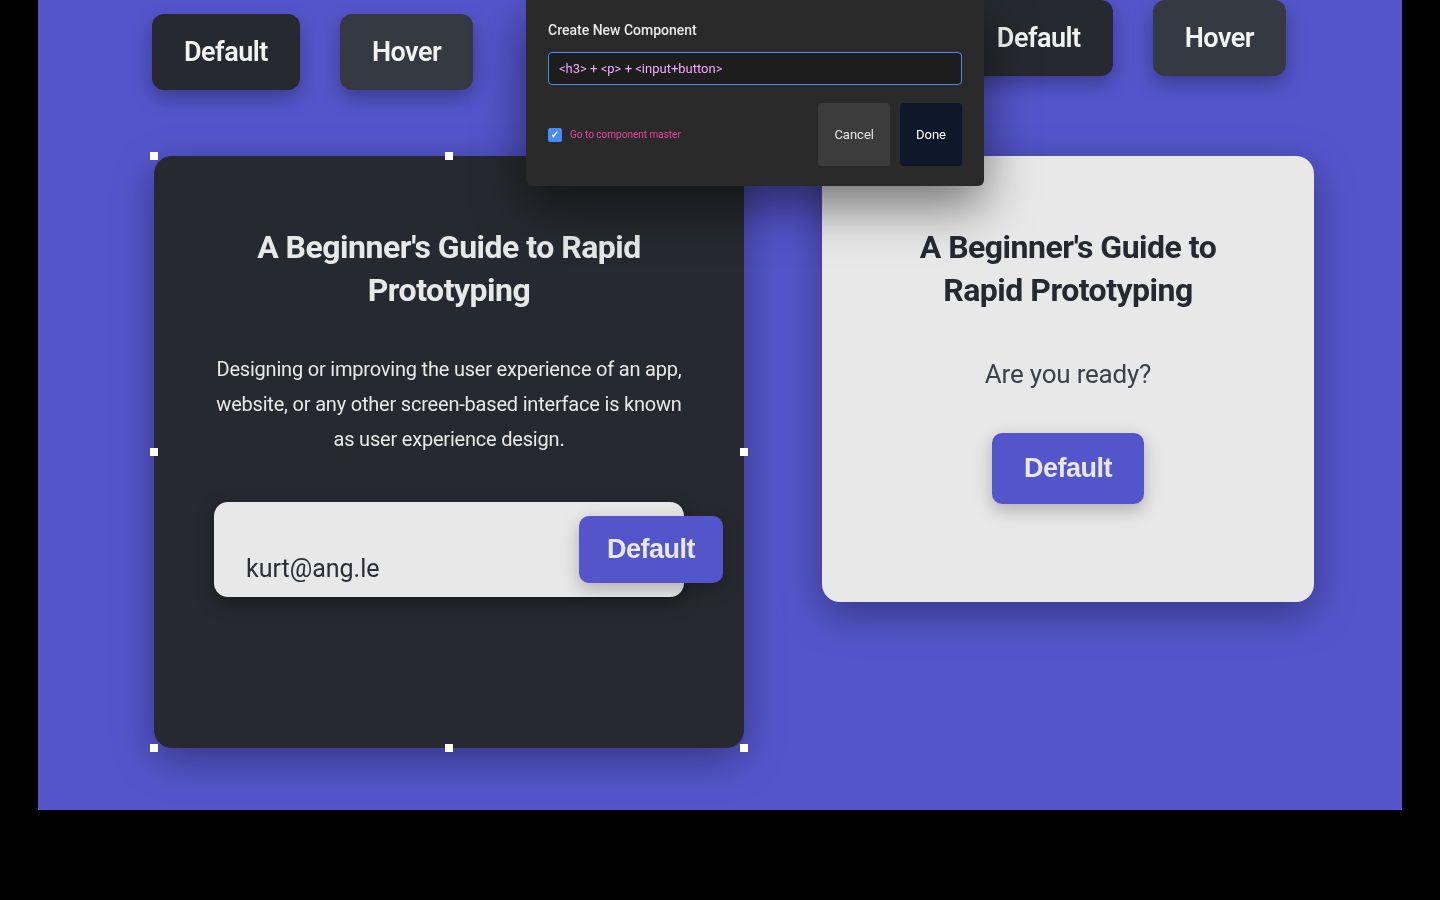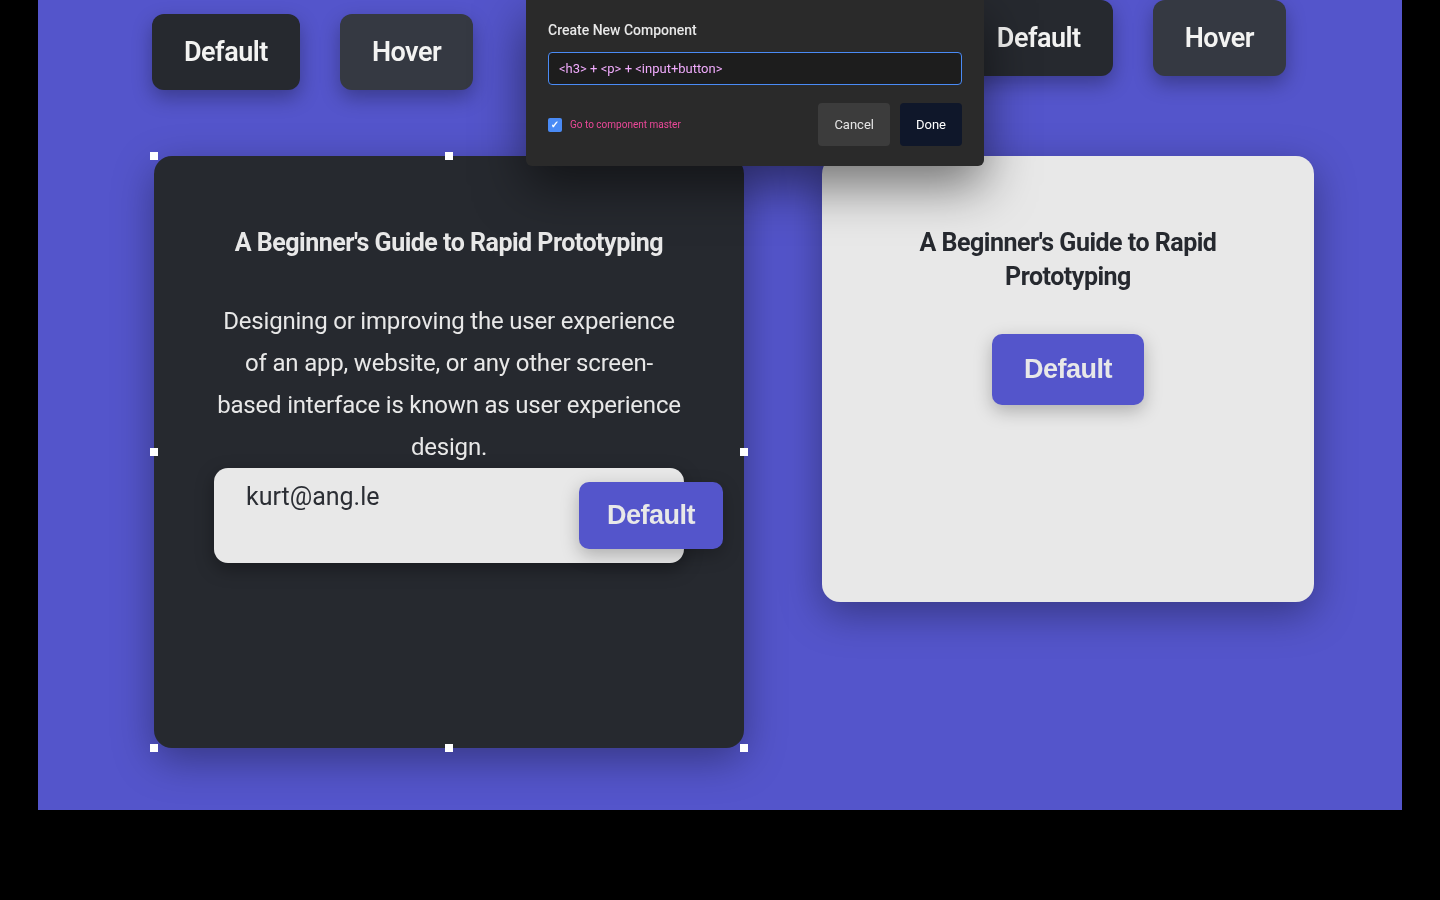--- a/index.html
+++ b/index.html
@@ -68,43 +68,44 @@
     .card-light {
       left: 784px;
       top: 156px;
       width: 492px;
       height: 446px;
       background: #e8e8e8;
       color: #26292f;
       padding: 70px 60px 50px;
     }
     .card-title {
-      font-size: 25px;
+      font-size: 32px;
       font-weight: 700;
       line-height: 1.35;
       letter-spacing: -0.5px;
       margin-bottom: 40px;
     }
     .card-light .card-title {
       color: #26292f;
     }
     .card-body {
-      font-size: 24px;
+      font-size: 20px;
       font-weight: 400;
       line-height: 1.75;
       letter-spacing: -0.2px;
+      margin-bottom: 45px;
     }
     .card-light .card-body {
       color: #3c4049;
       font-size: 26px;
       margin-bottom: 35px;
     }
     .input-row {
       display: flex;
-      align-items: flex-start;
+      align-items: flex-end;
       background: #e8e8e8;
       border-radius: 14px;
       padding: 14px 14px 14px 32px;
       gap: 16px;
       box-shadow: 0 6px 18px rgba(0,0,0,0.35);
     }
     .email-input {
       flex: 1;
       border: none;
       background: transparent;
@@ -212,21 +213,21 @@
       font-size: 10px;
       font-weight: bold;
     }
     .checkbox-label {
       font-size: 10px;
       color: #ec4899;
     }
     .dialog-btn {
       border: none;
       border-radius: 4px;
-      padding: 14px 16px;
+      padding: 24px 16px;
       font-size: 13px;
       cursor: pointer;
       font-family: inherit;
     }
     .dialog-btn.cancel {
       background: #3c3c3c;
       color: #e6e6e6;
     }
     .dialog-btn.done {
       background: #0f172a;
@@ -252,20 +253,21 @@
     <h3 class="card-title">A Beginner's Guide to Rapid Prototyping</h3>
     <p class="card-body">Designing or improving the user experience of an app, website, or any other screen-based interface is known as user experience design.</p>
     <div class="input-row">
       <input class="email-input" type="text" value="kurt@ang.le" style="">
       <button class="primary-btn">Default</button>
     </div>
   </div>
 
   <div class="card card-light">
     <h3 class="card-title">A Beginner's Guide to Rapid Prototyping</h3>
+    <p class="card-body">Are you ready?</p>
     <button class="primary-btn">Default</button>
   </div>
 
   <div class="selection-box">
     <div class="handle tl"></div>
     <div class="handle tm"></div>
     <div class="handle tr"></div>
     <div class="handle ml"></div>
     <div class="handle mr"></div>
     <div class="handle bl"></div>

